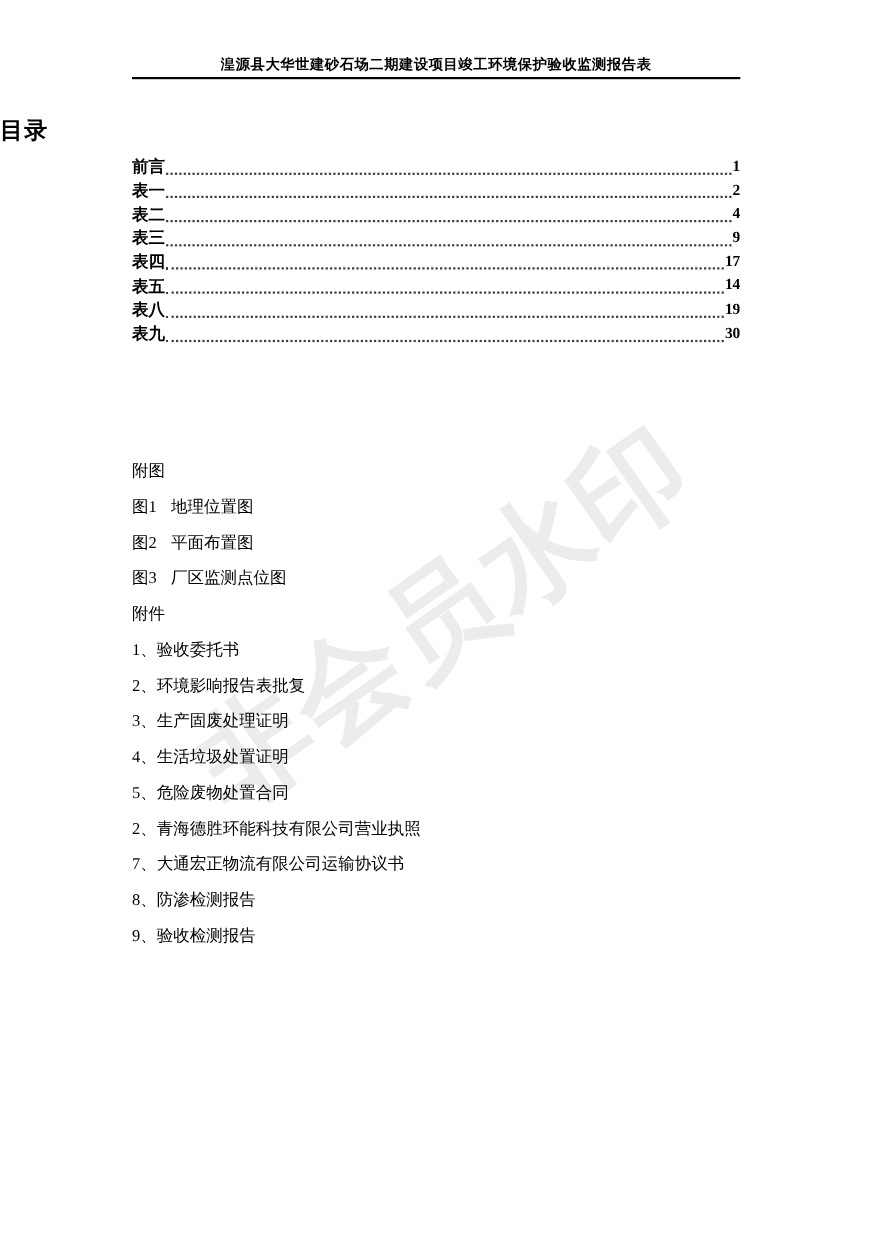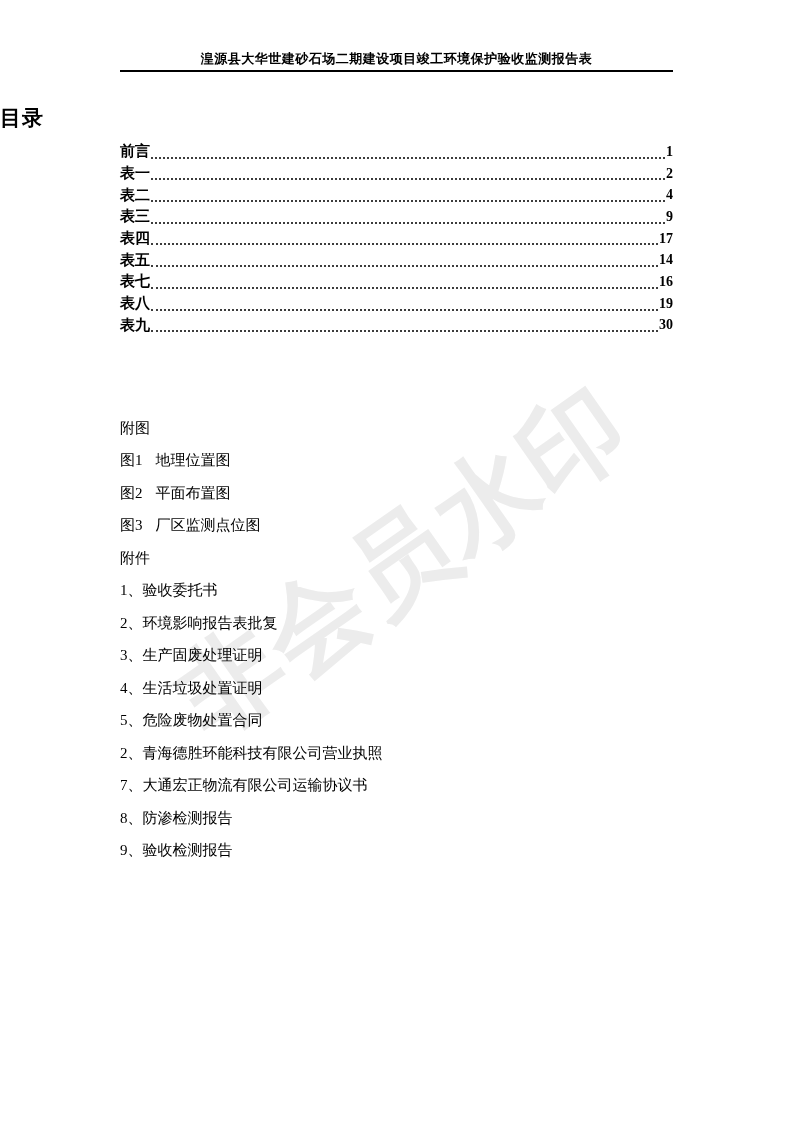--- a/index.html
+++ b/index.html
@@ -153,25 +153,20 @@
           <span class="toc-page">17</span>
         </div>
 
         <div class="toc-row">
           <span class="toc-label">表五</span>
           <span class="leader"></span>
           <span class="toc-page">14</span>
         </div>
 
 
-        <div class="toc-row">
-          <span class="toc-label">表七</span>
-          <span class="leader"></span>
-          <span class="toc-page">16</span>
-        </div>
 
         <div class="toc-row">
           <span class="toc-label">表八</span>
           <span class="leader"></span>
           <span class="toc-page">19</span>
         </div>
 
         <div class="toc-row">
           <span class="toc-label">表九</span>
           <span class="leader"></span>

